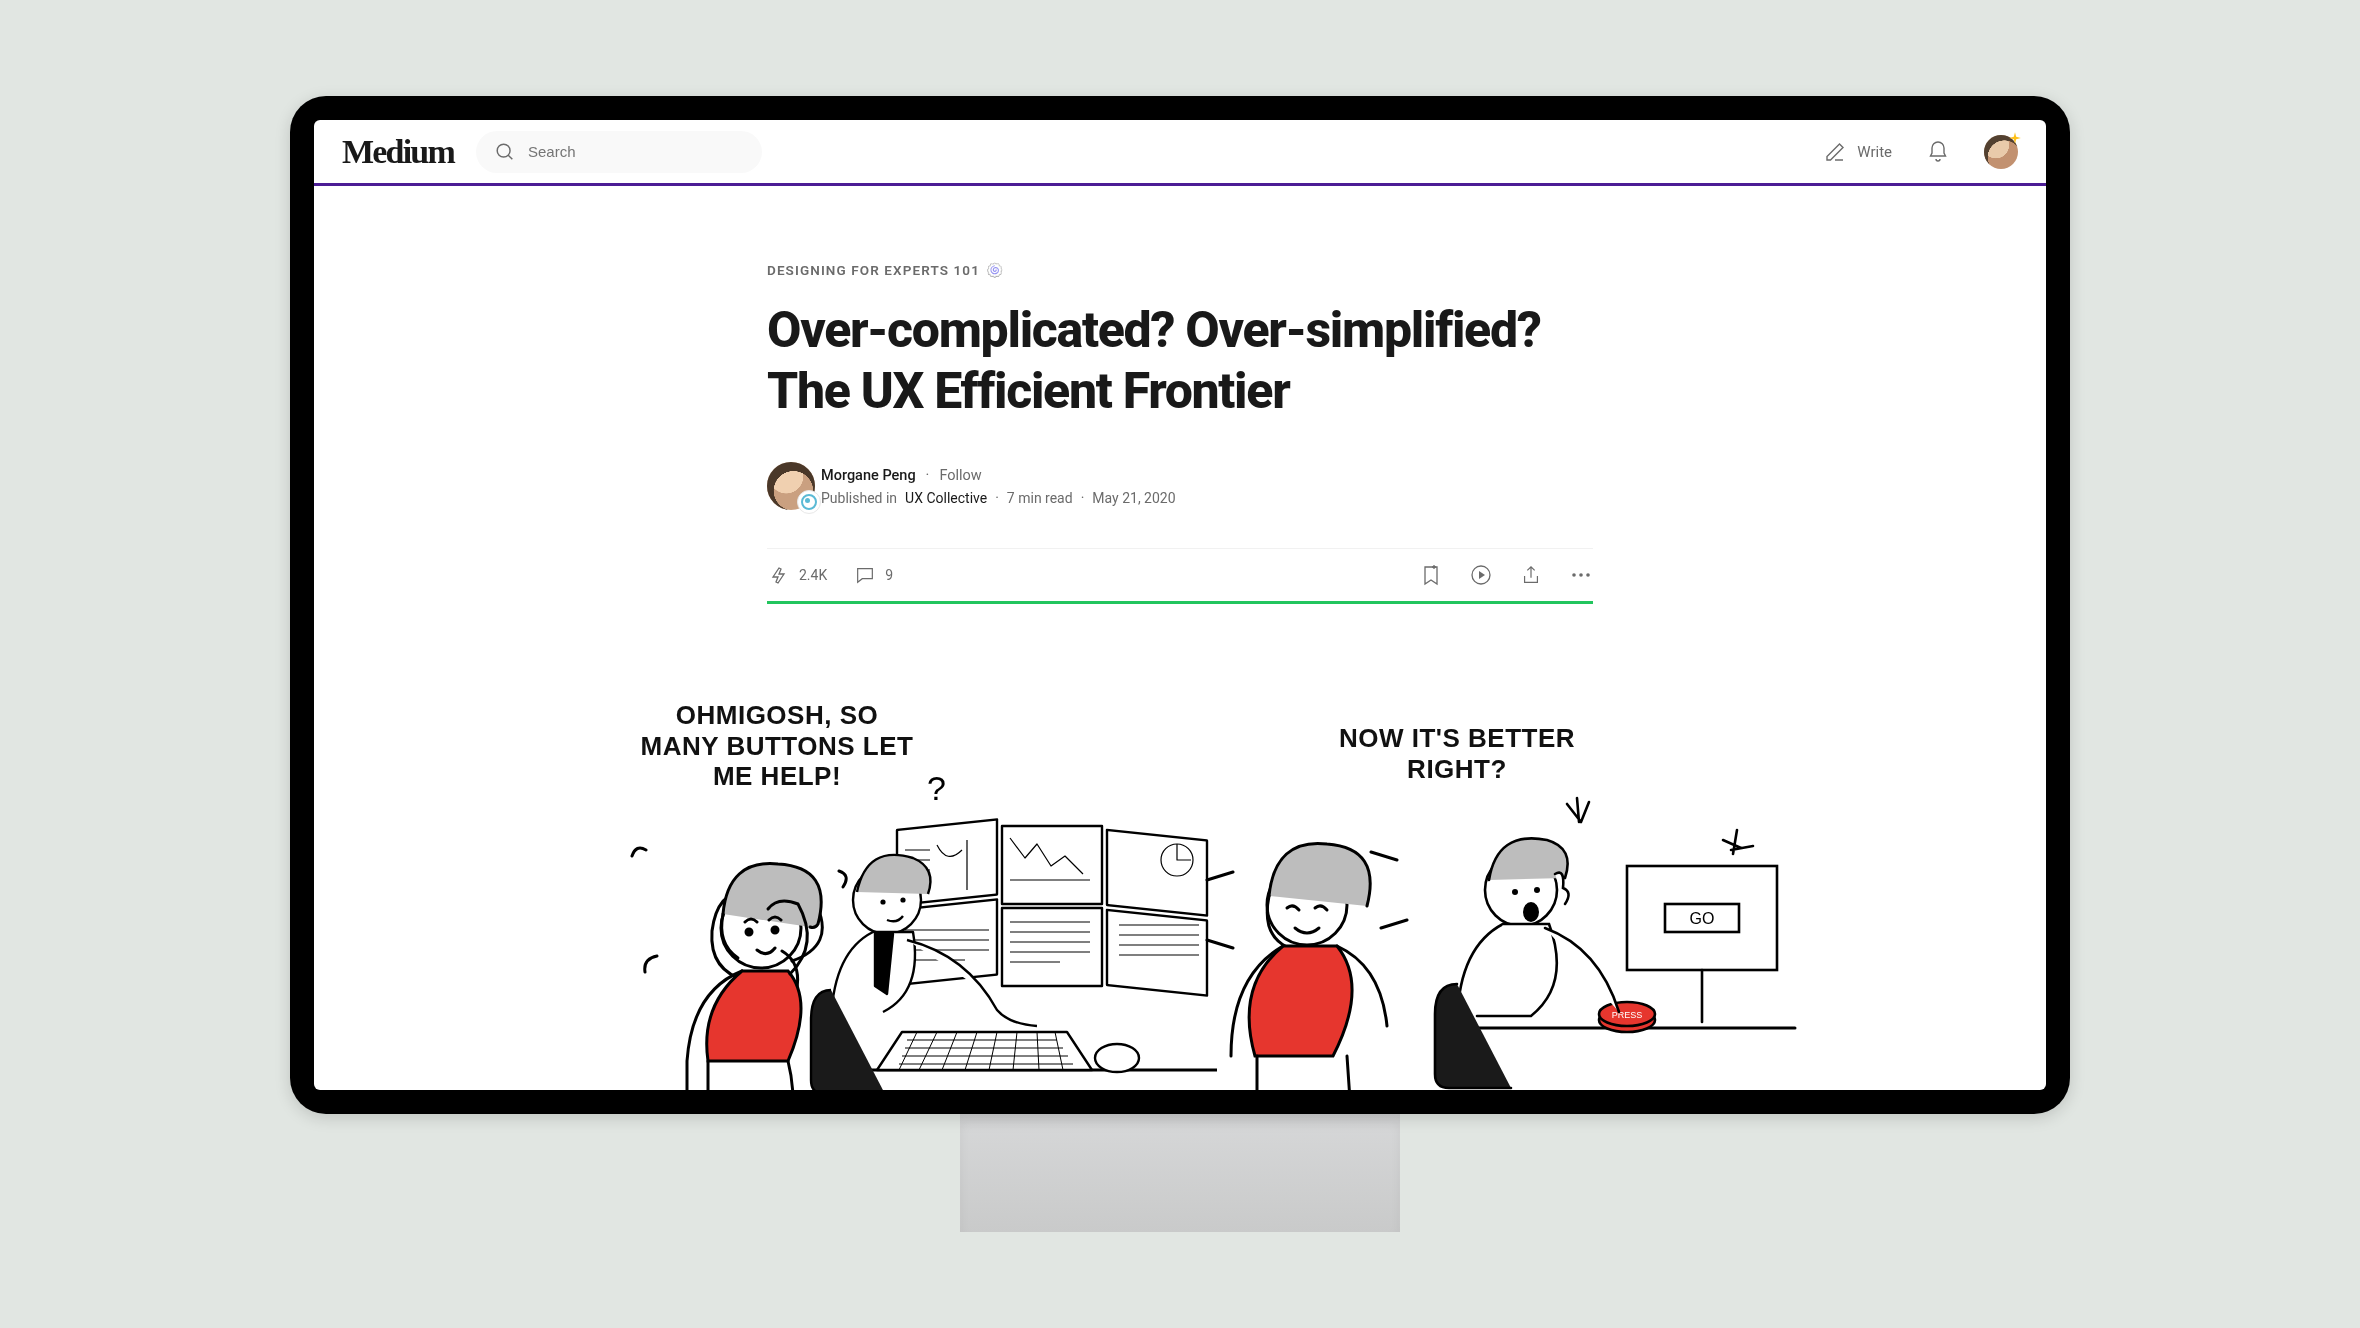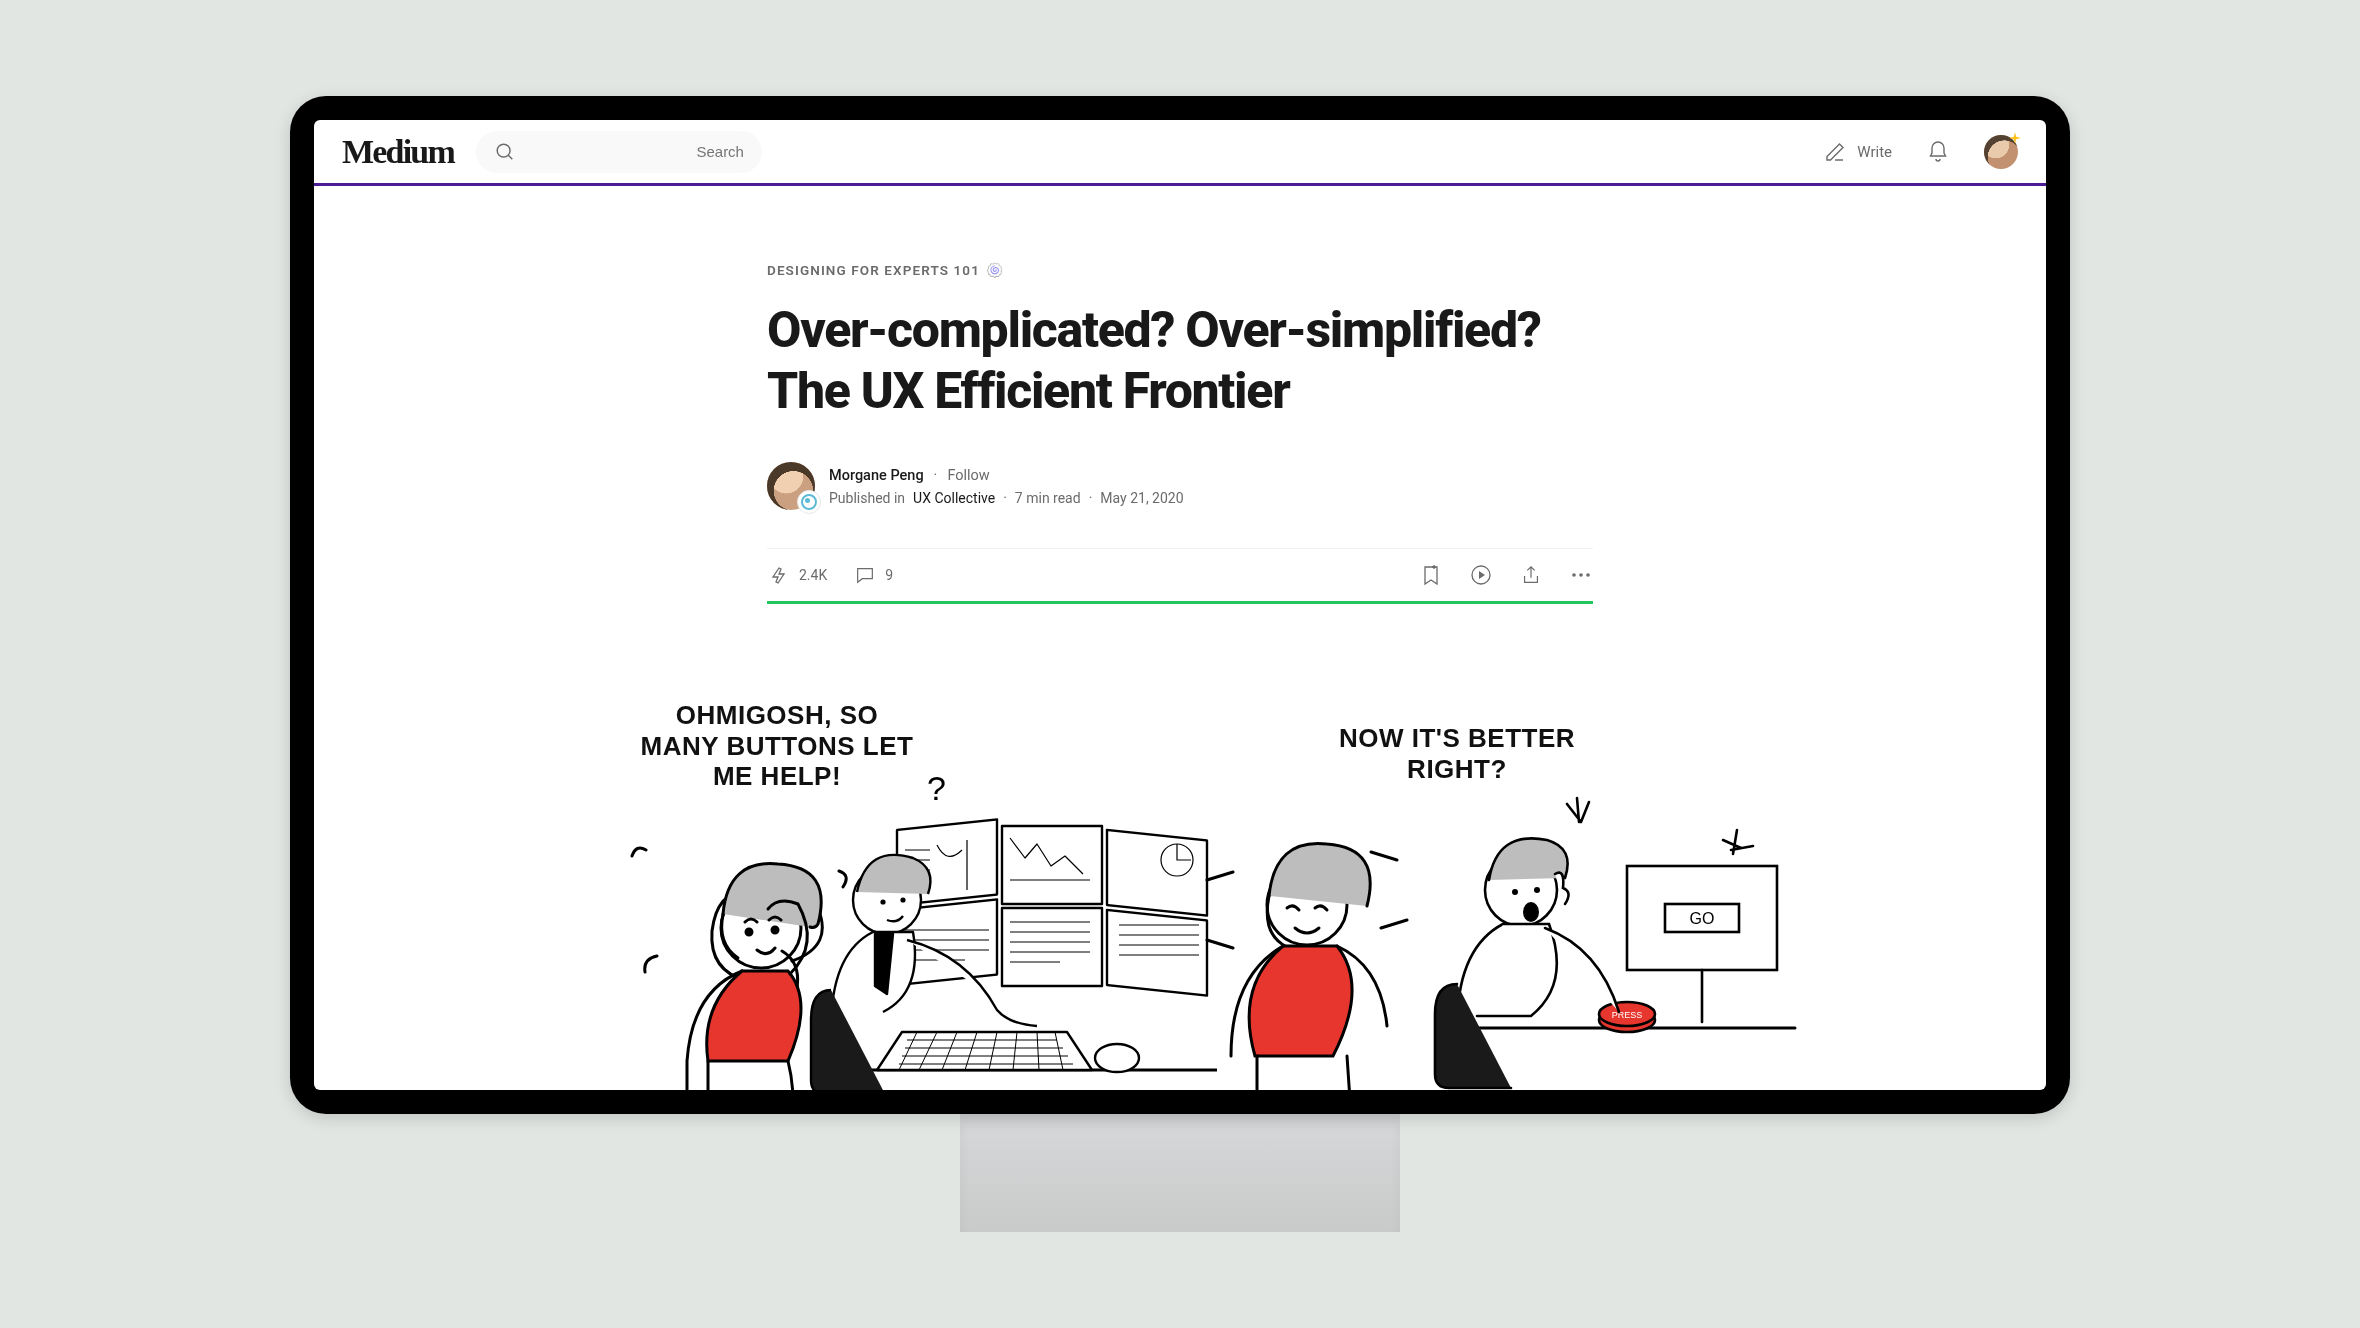--- a/index.html
+++ b/index.html
@@ -8,36 +8,36 @@
   
   .monitor-wrap { position: relative; display: flex; flex-direction: column; align-items: center; }
   .bezel { background: #000; border-radius: 36px; padding: 24px; width: 1780px; height: 1018px; position: relative; overflow: hidden; box-shadow: 0 4px 16px rgba(0,0,0,0.15); }
   .screen { background: #fff; width: 100%; height: 100%; border-radius: 6px; overflow: hidden; display: flex; flex-direction: column; }
   .stand { width: 440px; height: 120px; background: linear-gradient(180deg,#d7d8d9 0%,#c9caca 100%); margin-top: -2px; box-shadow: inset 0 8px 12px rgba(0,0,0,0.05); }
 
   
   .topnav { height: 66px; border-bottom: 3px solid #4c1d95; display: flex; align-items: center; padding: 0 28px; }
   .logo { font-family: Georgia, "Times New Roman", serif; font-weight: 700; font-size: 34px; letter-spacing: -1.8px; color: #191919; cursor: pointer; }
   .search { display: flex; align-items: center; margin-left: 22px; background: #f9f9f9; border-radius: 26px; height: 42px; padding: 0 18px; width: 286px; }
-  .search input { border: none; background: transparent; font-size: 15px; color: #6b6b6b; outline: none; margin-left: 12px; width: 100%; text-align: right; }
+  .search input { border: none; background: transparent; font-size: 15px; color: #6b6b6b; outline: none; margin-left: 12px; width: 100%; }
   .nav-right { margin-left: auto; display: flex; align-items: center; gap: 34px; }
   .write-btn { display: flex; align-items: center; gap: 10px; color: #6b6b6b; font-size: 15px; cursor: pointer; }
   .bell { cursor: pointer; color: #6b6b6b; }
   .avatar { width: 34px; height: 34px; border-radius: 50%; background: radial-gradient(circle at 35% 30%, #e9caaa 0 40%, #c29170 41% 100%); position: relative; cursor: pointer; overflow: visible; }
   .avatar-star { position: absolute; top: -4px; right: -4px; width: 14px; height: 14px; }
   .avatar-hair { position:absolute; inset:0; border-radius:50%; background: radial-gradient(circle at 60% 65%,transparent 55%,#534131 56% 100%); }
 
   
   .content { flex: 1; overflow: hidden; position: relative; }
   .article { max-width: 826px; margin: 0 auto; padding-top: 76px; }
   .kicker { font-size: 13.5px; letter-spacing: 1.1px; font-weight: 600; color: #6b6b6b; text-transform: uppercase; display:flex; align-items:center; gap:6px;}
   .kicker-emoji { font-size: 14px; filter: hue-rotate(280deg); }
   h1.title { font-family: Georgia,"Times New Roman",serif; font-weight: 800; font-size: 50px; line-height: 1.22; letter-spacing: -1.3px; color: #191919; margin-top: 22px; font-family: -apple-system,BlinkMacSystemFont,"Segoe UI",Roboto,sans-serif; }
 
-  .byline { display: flex; align-items: center; margin-top: 40px; gap: 14px; }
+  .byline { display: flex; align-items: center; margin-top: 40px; gap: 6px; }
   .byline-av { width: 48px; height: 48px; border-radius: 50%; background: radial-gradient(circle at 40% 30%,#f0d0b0 0 38%,#caa080 39% 100%); position: relative; flex: none; }
   .byline-av-hair { position:absolute; inset:0; border-radius:50%; background: radial-gradient(circle at 55% 60%, transparent 50%, #4a3829 51% 100%); }
   .pub-badge { position:absolute; right:-6px; bottom:-4px; width:24px; height:24px; border-radius:50%; background:#fff; border:1px solid #e8e8e8; display:flex; align-items:center; justify-content:center; }
   .pub-badge-inner { width:16px;height:16px;border-radius:50%; border:2px solid #5bbad5; position:relative; }
   .pub-badge-dot{ position:absolute; width:5px;height:5px;border-radius:50%;background:#5bbad5; top:2px; left:2px;}
   .byline-text { font-size: 14.5px; }
   .byline-row1 { display: flex; align-items: center; gap: 10px; color:#191919;}
   .author { font-weight: 500; }
   .dot { color:#6b6b6b; }
   .follow { color:#6b6b6b; cursor:pointer; }

